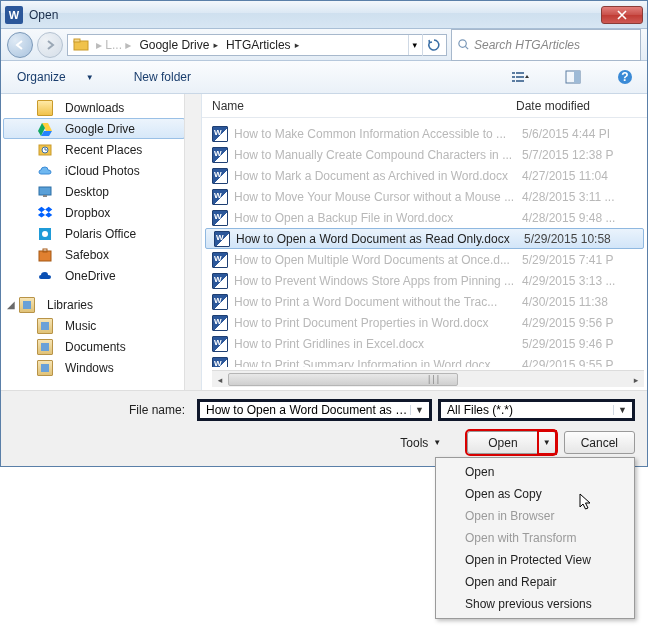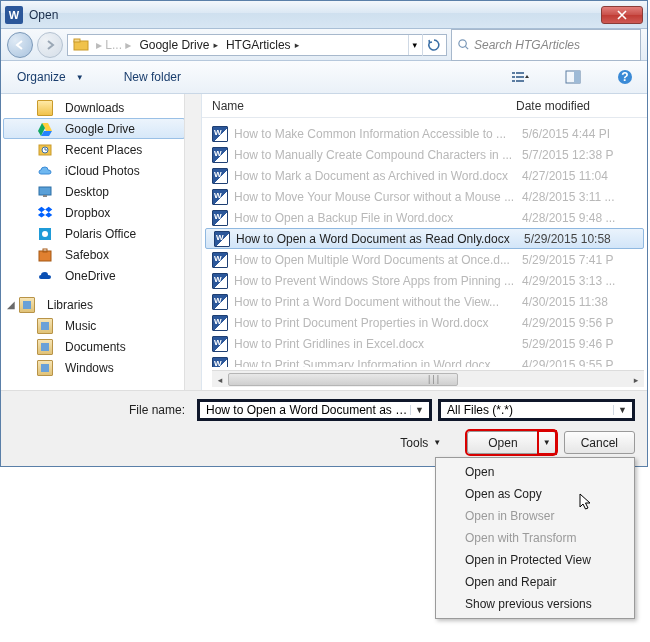--- a/index.html
+++ b/index.html
@@ -21,21 +21,21 @@
 .bc-icon { width: 16px; height: 16px; margin: 0 3px; }
 .bc-seg { padding: 0 4px; color: #222; display: flex; align-items: center; gap: 4px; height: 100%; }
 .bc-seg .arrow { color: #333; font-size: 9px; }
 .bc-seg.blur { color: #bbb; filter: blur(0.6px); }
 .bc-tail { display: flex; align-items: center; gap: 2px; padding: 0 3px; border-left: 1px solid #cfd9e5; height: 100%; }
 .refresh { width: 22px; height: 22px; display: flex; align-items: center; justify-content: center; border-left: 1px solid #cfd9e5; margin-left: 2px; }
 .search { width: 190px; height: 22px; background: #fff; border: 1px solid #a7b8cc; display: flex; align-items: center; padding: 15px 5px; color: #888; font-style: italic; gap: 4px; }
 .search svg { width: 13px; height: 13px; }
 
 .toolbar { height: 33px; background: linear-gradient(to bottom, #fafcfe, #eaf1f8); display: flex; align-items: center; padding: 0 10px; gap: 28px; border-bottom: 1px solid #c9d7e6; }
-.toolbar .tbtn { color: #1a3e6e; padding: 4px 6px; display: flex; align-items: center; gap: 10px; }
+.toolbar .tbtn { color: #1a3e6e; padding: 4px 6px; display: flex; align-items: center; gap: 20px; }
 .toolbar .spacer { flex: 1; }
 .toolbar .ricon { width: 24px; height: 22px; display: flex; align-items: center; justify-content: center; border: 1px solid transparent; }
 
 .body-area { display: flex; height: 296px; }
 .sidebar { width: 201px; border-right: 1px solid #dde6ef; overflow: hidden; padding-top: 3px; position: relative; }
 .sidebar::after { content: ""; position: absolute; right: 0; top: 0; width: 16px; height: 100%; background: #f1f1f1; border-left: 1px solid #e0e0e0; }
 .tree-item { display: flex; align-items: center; height: 21px; padding-left: 36px; gap: 12px; color: #222; }
 .tree-item.section { padding-left: 18px; margin-top: 8px; }
 .tree-item.section:first-child { margin-top: 0; }
 .tree-item.selected { background: linear-gradient(to bottom, #ecf4fc, #d7e8f9); border: 1px solid #9ac0e6; border-radius: 2px; margin: 0 16px 0 2px; padding-left: 33px; }
@@ -298,21 +298,21 @@
             <div class="fname">How to Open Multiple Word Documents at Once.d...</div>
             <div class="fdate">5/29/2015 7:41 P</div>
           </div>
           <div class="file-row blur">
             <div class="fic ficon-word"></div>
             <div class="fname">How to Prevent Windows Store Apps from Pinning ...</div>
             <div class="fdate">4/29/2015 3:13 ...</div>
           </div>
           <div class="file-row blur">
             <div class="fic ficon-word"></div>
-            <div class="fname">How to Print a Word Document without the View...</div>
+            <div class="fname">How to Print a Word Document without the Trac...</div>
             <div class="fdate">4/30/2015 11:38</div>
           </div>
           <div class="file-row blur">
             <div class="fic ficon-word"></div>
             <div class="fname">How to Print Document Properties in Word.docx</div>
             <div class="fdate">4/29/2015 9:56 P</div>
           </div>
           <div class="file-row blur">
             <div class="fic ficon-word"></div>
             <div class="fname">How to Print Gridlines in Excel.docx</div>

